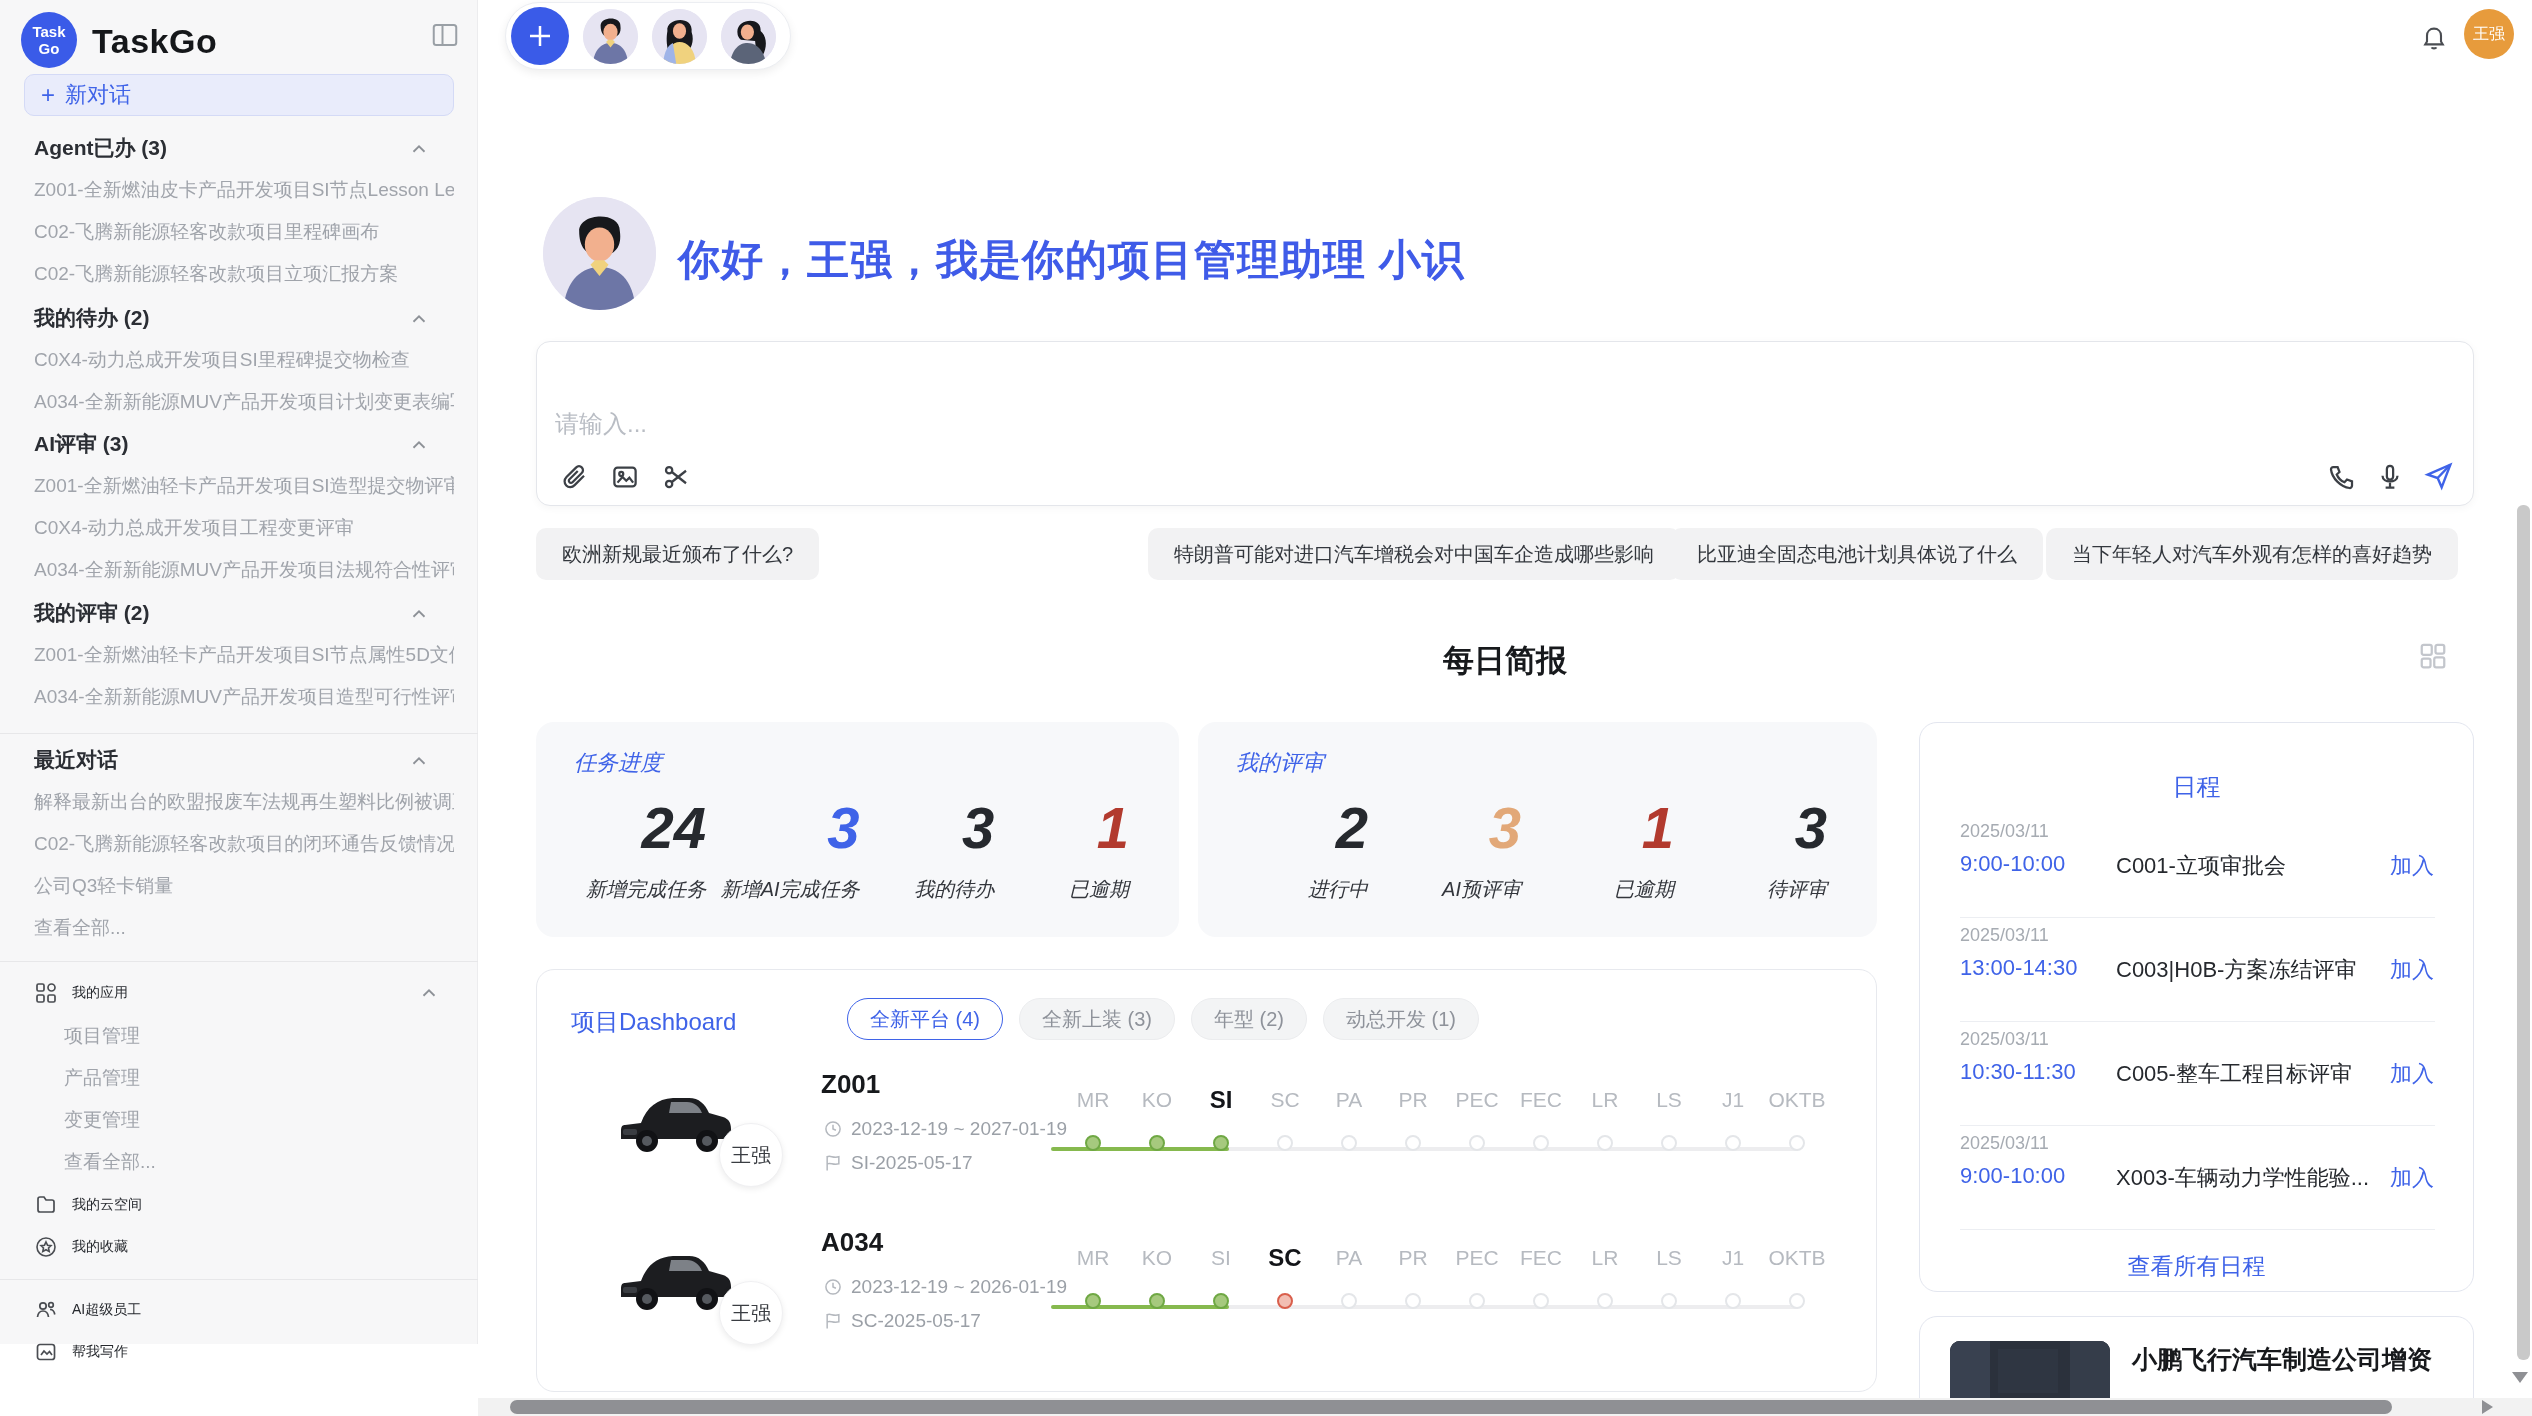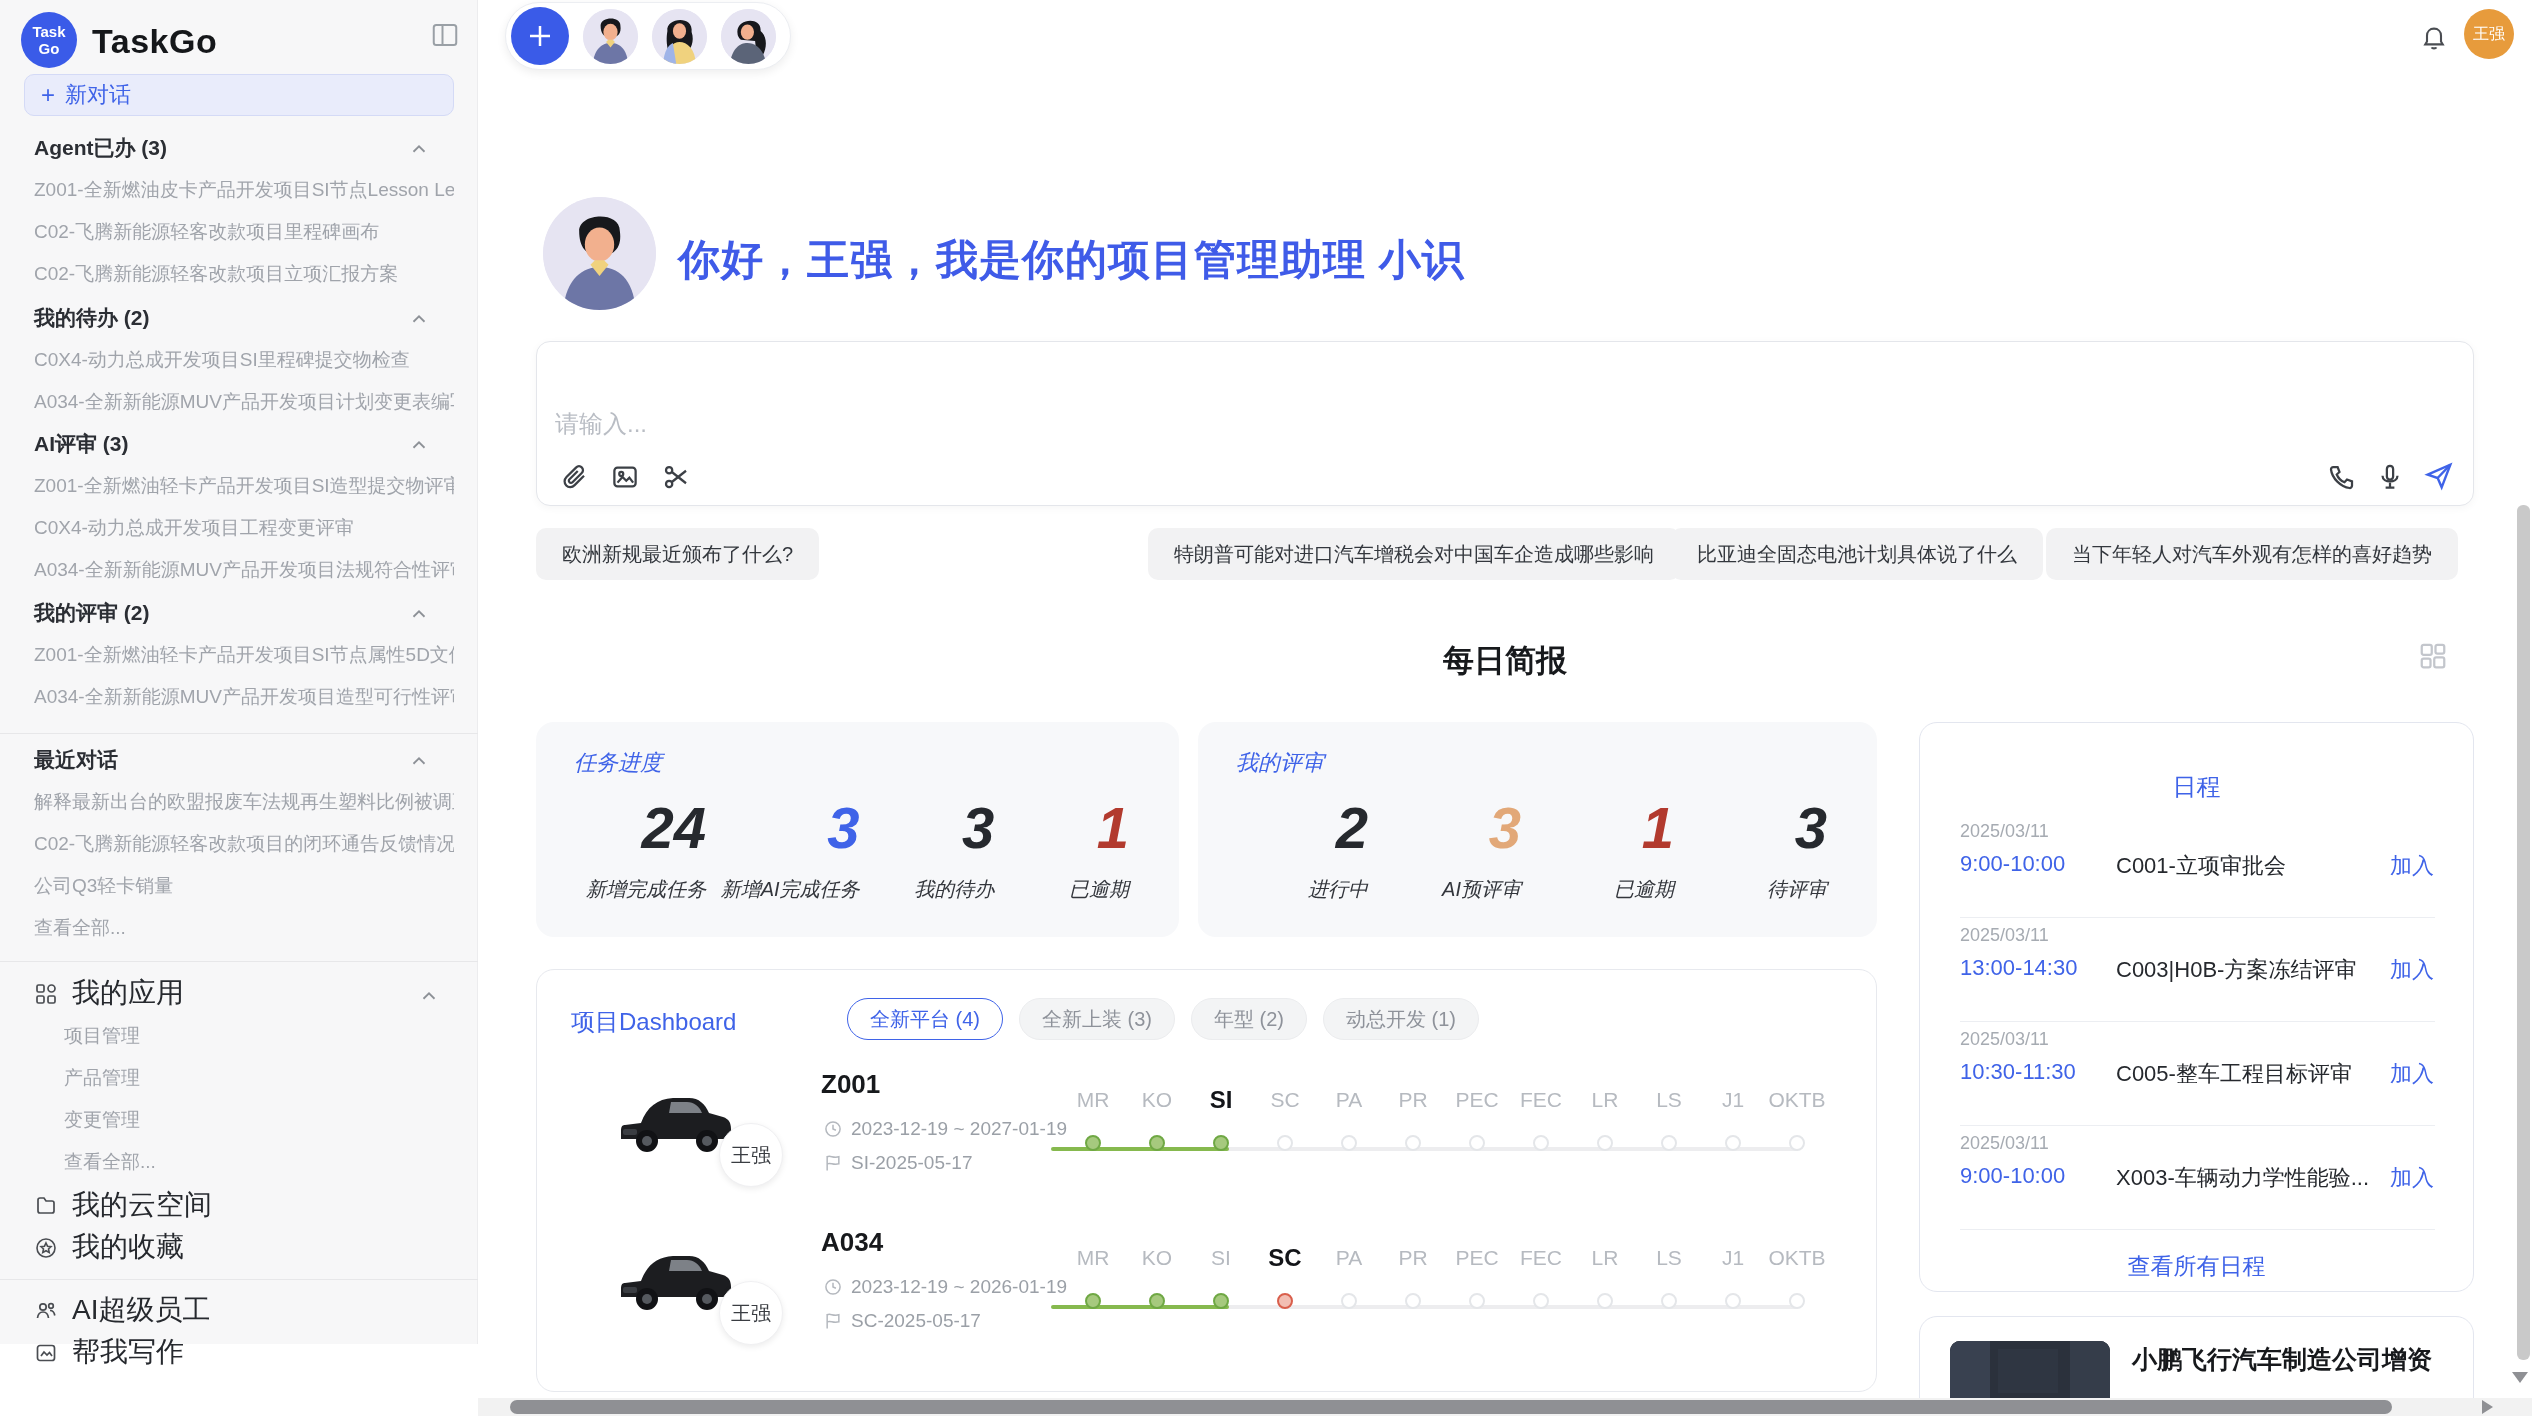--- a/index.html
+++ b/index.html
@@ -10,21 +10,21 @@
   .logo-circle{position:absolute;left:21px;top:12px;width:56px;height:56px;border-radius:50%;background:#3a5be8;color:#fff;
     display:flex;flex-direction:column;align-items:center;justify-content:center;font-size:15px;font-weight:bold;line-height:17px;}
   .app-name{position:absolute;left:92px;top:22px;font-size:34px;font-weight:bold;color:#15171a;letter-spacing:.5px;}
   .collapse-btn{position:absolute;left:428px;top:20px;width:34px;height:30px;color:#9aa0a6;}
   .newchat{position:absolute;left:24px;top:74px;width:430px;height:42px;background:#e9ecfb;border:1px solid #d4daf6;border-radius:10px;
     display:flex;align-items:center;gap:10px;padding-left:16px;color:#3f63e8;font-size:22px;cursor:pointer;}
   .sec-head{position:absolute;left:34px;width:410px;height:26px;font-size:21px;color:#2b2e34;font-weight:600;display:flex;align-items:flex-end;}
   .sec-chevron{position:absolute;right:14px;top:2px;color:#8d9197;}
   .side-item{position:absolute;left:34px;width:420px;height:26px;font-size:19px;color:#a0a4ab;white-space:nowrap;overflow:hidden;cursor:pointer;}
   .side-sub{left:64px;width:390px;}
-  .side-dark{position:absolute;left:34px;width:420px;height:28px;display:flex;align-items:center;gap:14px;font-size:28px;color:#26292e;cursor:pointer;}
+  .side-dark{position:absolute;left:34px;width:420px;height:28px;display:flex;align-items:center;gap:14px;font-size:14px;color:#26292e;cursor:pointer;}
   .side-dark .ic{width:24px;height:24px;color:#4a4d52;flex:0 0 24px;}
   .divider{position:absolute;left:0;width:478px;height:1px;background:#e7e7e9;}
   
   .pill{position:absolute;left:505px;top:2px;width:286px;height:68px;background:#fff;border:1px solid #eceef2;border-radius:34px;
     box-shadow:0 3px 10px rgba(0,0,0,.07);display:flex;align-items:center;padding:0 5px;gap:14px;}
   .plus-btn{width:58px;height:58px;border-radius:50%;background:#3a5be8;color:#fff;display:flex;align-items:center;justify-content:center;cursor:pointer;}
   .pill-avatar{width:55px;height:55px;border-radius:50%;overflow:hidden;background:#e6e4f2;cursor:pointer;}
   .bell{position:absolute;left:2420px;top:24px;width:28px;height:28px;color:#4a4d52;cursor:pointer;}
   .user-avatar{position:absolute;left:2464px;top:9px;width:50px;height:50px;border-radius:50%;background:#e79b3c;color:#fff;
     display:flex;align-items:center;justify-content:center;font-size:16px;cursor:pointer;}

